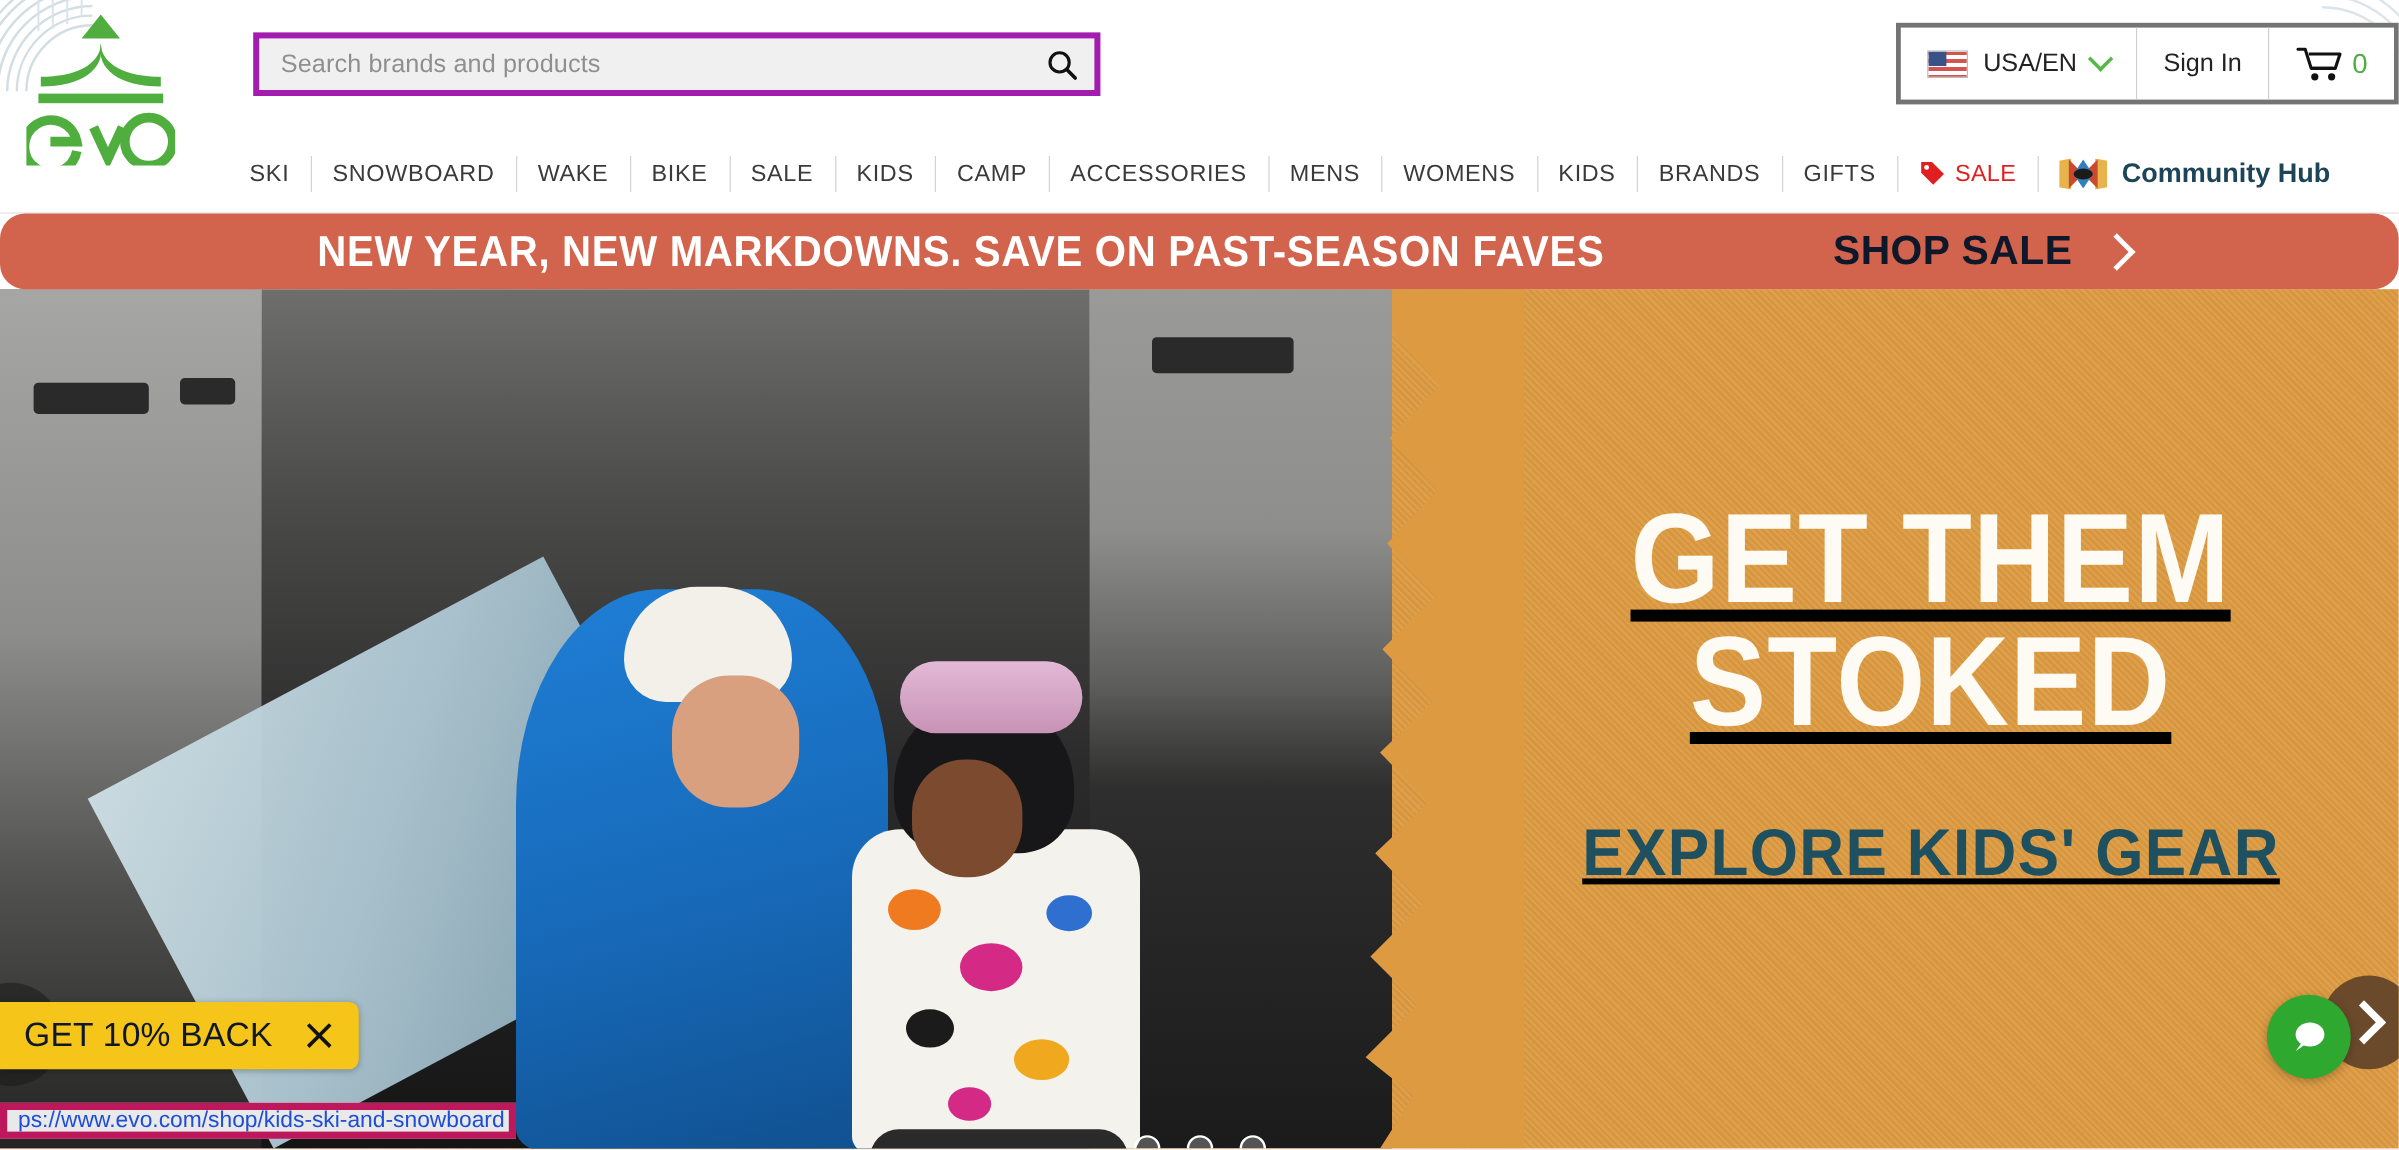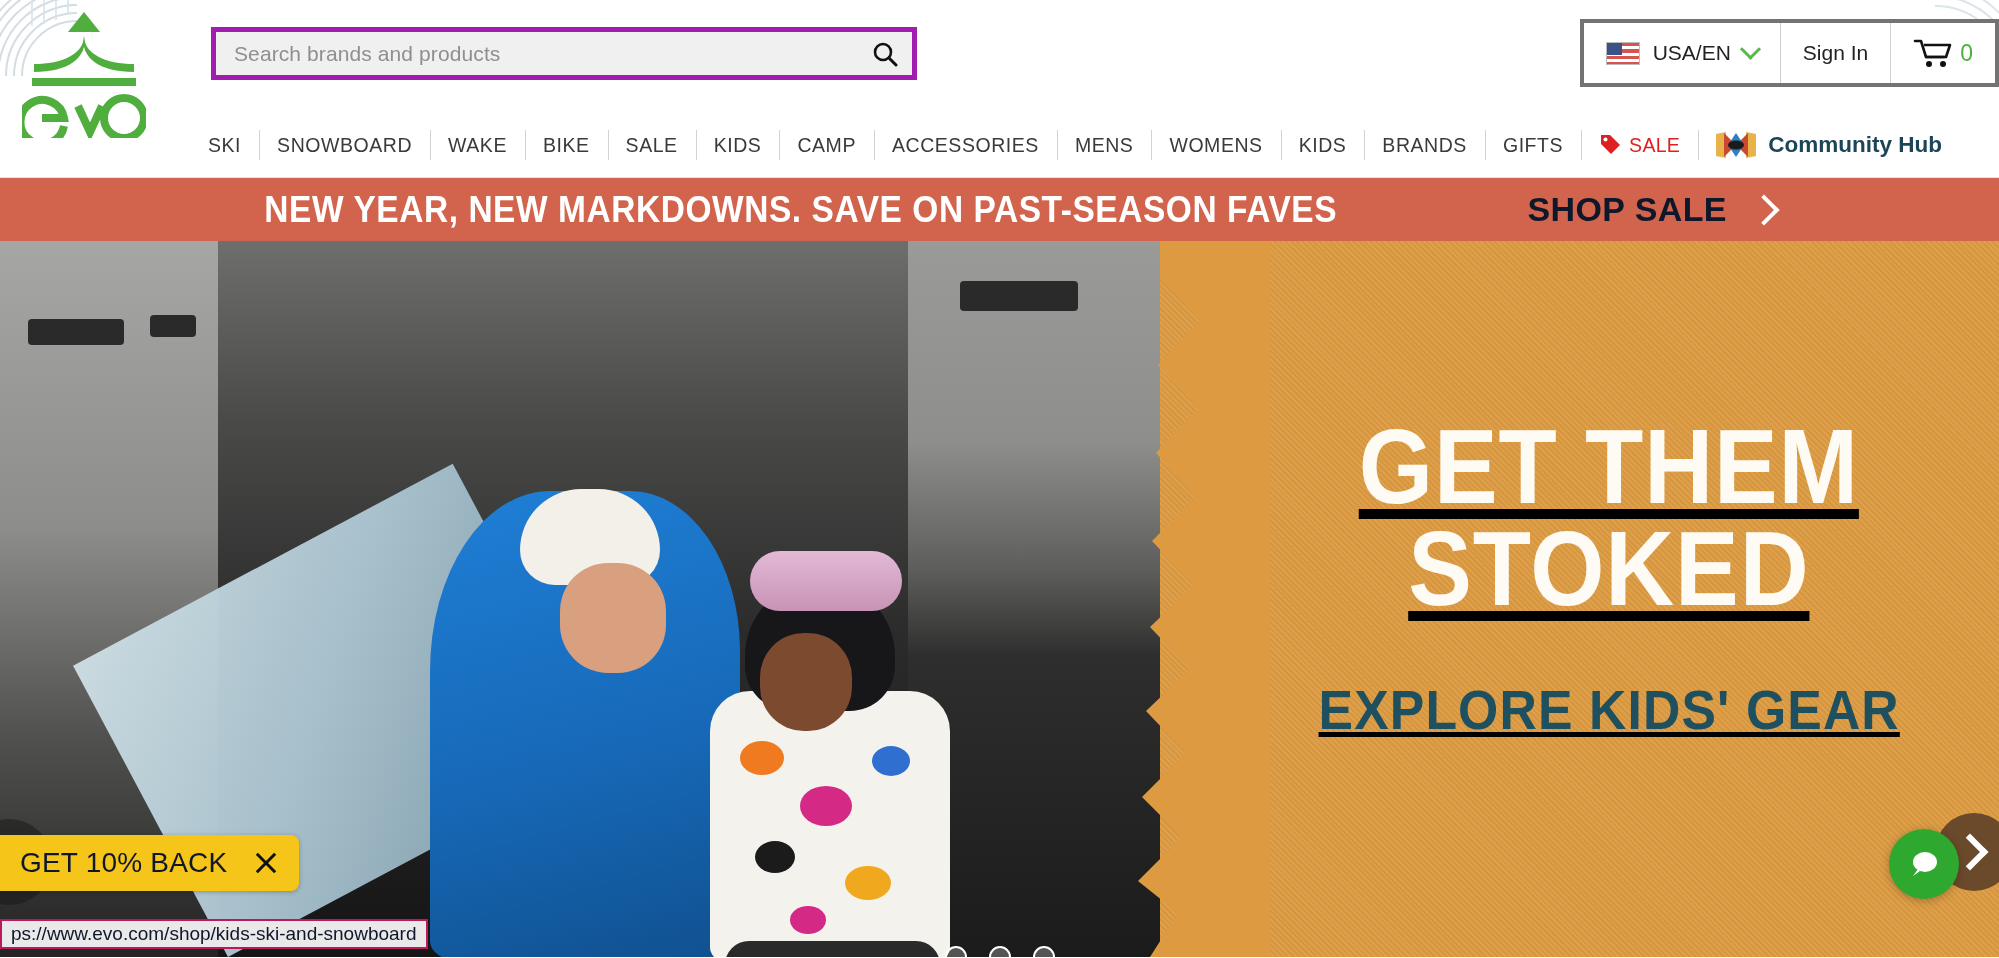--- a/index.html
+++ b/index.html
@@ -101,20 +101,21 @@
     color: #1d4558; font-weight: bold; font-size: 22.5px; letter-spacing: 0;
   }
   .hub-badge { width: 40px; height: 26px; margin-right: 12px; }
 
   
   .promo {
     position: relative; z-index: 3;
     height: 63px; background: #d2634c;
     display: flex; align-items: center; justify-content: center;
     gap: 150px;
+    border-radius: 21px;
   }
   .promo-text {
     color: #fff; font-size: 36px; font-weight: bold;
     letter-spacing: .6px; transform: scaleX(.93); transform-origin: center;
     white-space: nowrap;
   }
   .promo-cta {
     display: flex; align-items: center; gap: 26px; cursor: pointer;
   }
   .promo-cta-text {
@@ -278,23 +279,23 @@
   .close-x::before, .close-x::after {
     content: ""; position: absolute; left: 50%; top: 0;
     width: 3px; height: 26px; background: #111;
   }
   .close-x::before { transform: translateX(-50%) rotate(45deg); }
   .close-x::after  { transform: translateX(-50%) rotate(-45deg); }
 
   .status-url {
     position: absolute; left: 0px; bottom: 9px; z-index: 13;
     max-width: 430px; height: 30px; padding: 0 9px;
-    background: #e9e9e9; border: 2px solid #be185d;
+    background: #e9e9e9; border: 6px solid #be185d;
     display: flex; align-items: center;
-    font-size: 19px; color: #0f172a; white-space: nowrap; overflow: hidden;
+    font-size: 19px; color: #1d4ed8; white-space: nowrap; overflow: hidden;
   }
 </style>
 </head>
 <body>
 
 <div class="page">
 
   <svg class="watermark" viewBox="0 0 170 120">
     <g stroke="#9fb6c6" stroke-width="2" fill="none" opacity=".85">
       <path d="M10 110 A95 95 0 0 1 105 15"></path>

